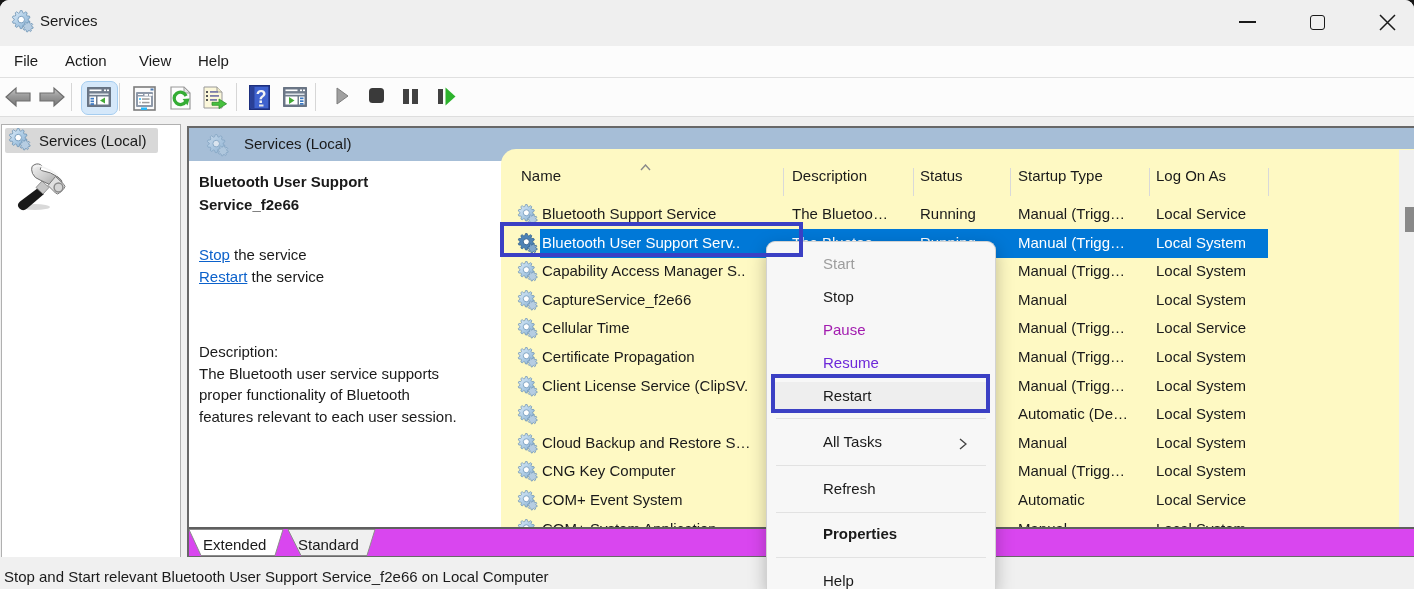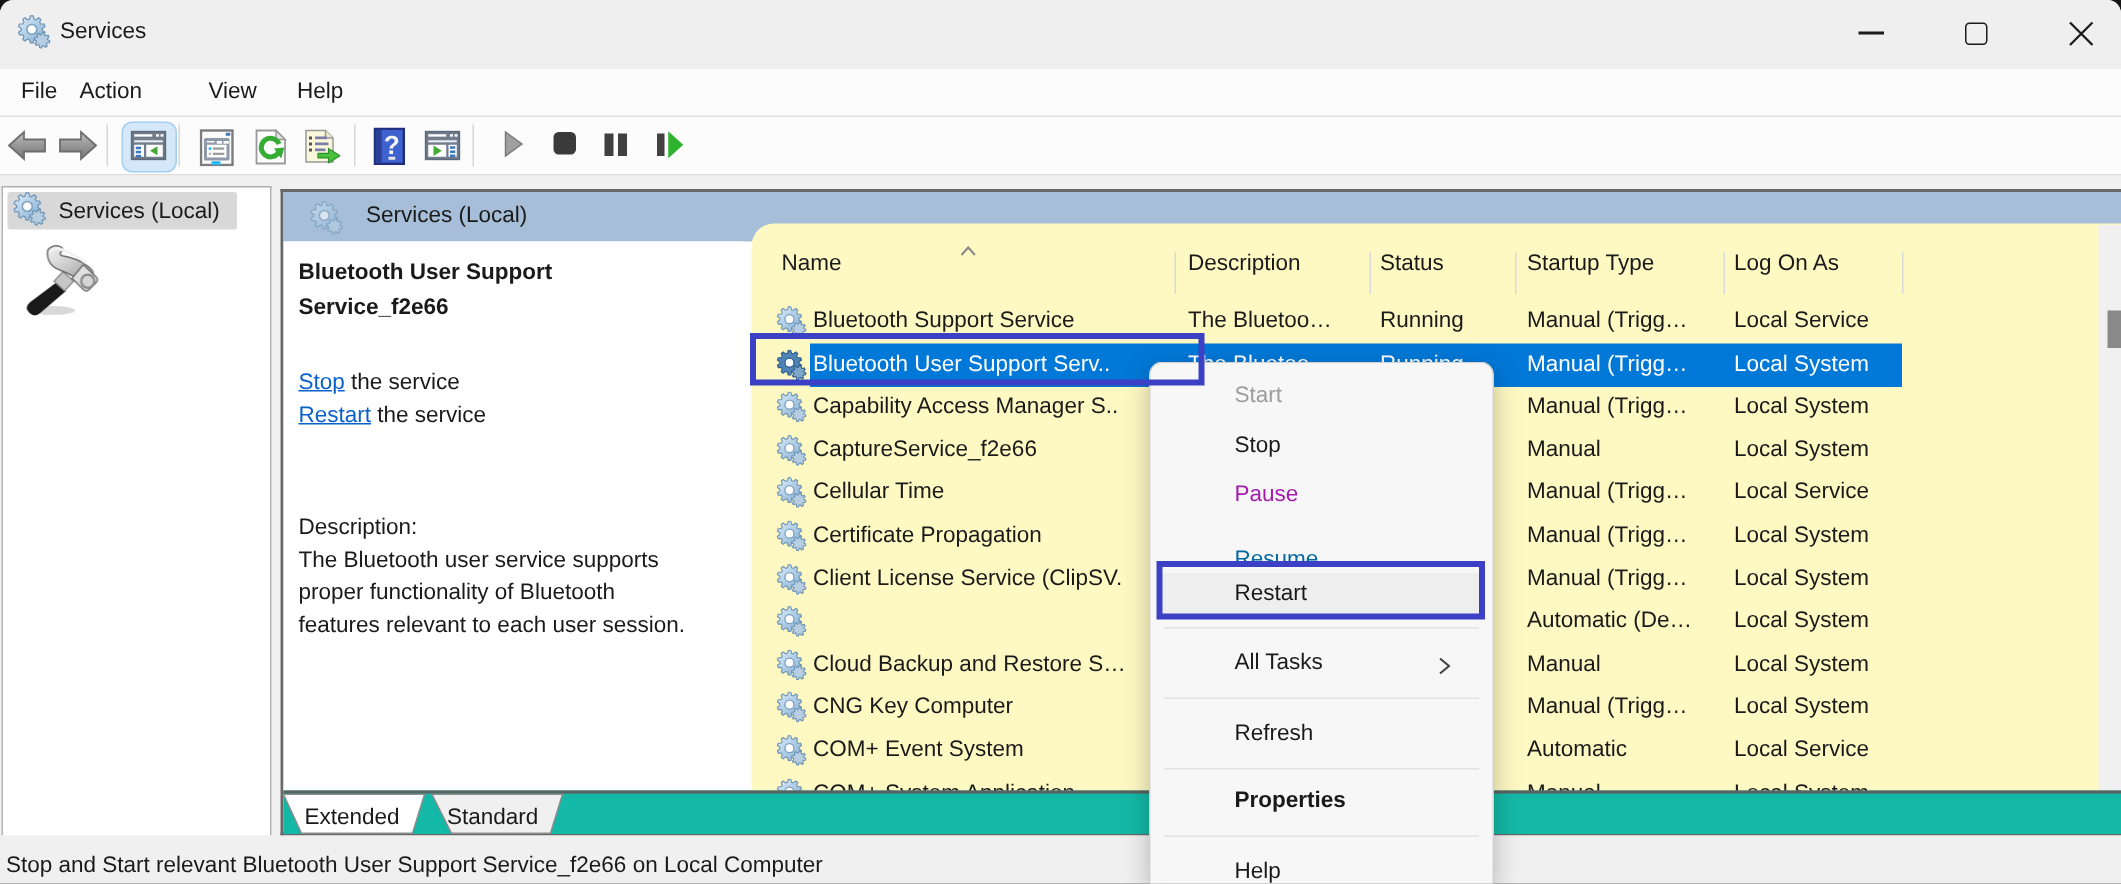--- a/index.html
+++ b/index.html
@@ -8,21 +8,21 @@
 #menubar{position:absolute;left:0;top:46px;width:1414px;height:31px;background:#fcfcfc;border-bottom:1px solid #e0e0e0}
 #menubar span{position:absolute;top:6px}
 #toolbar{position:absolute;left:0;top:78px;width:1414px;height:38px;background:#fcfcfc;border-bottom:1px solid #dedede}
 .tsep{position:absolute;top:5px;width:1px;height:28px;background:#d6d6d6}
 #leftpanel{position:absolute;left:1px;top:124px;width:178px;height:432px;background:#fff;border:1px solid #b0b0b0;border-bottom:none}
 #treeitem{position:absolute;left:3px;top:3px;width:153px;height:25px;background:#d8d8d8;border-radius:2px}
 #mainpanel{position:absolute;left:187px;top:126px;width:1227px;height:427px;background:#fff;border:2px solid #686868;border-right:none}
 #blueband{position:absolute;left:0;top:0;width:1225px;height:33px;background:#a6bed7}
 #card{position:absolute;left:312px;top:21px;width:918px;height:379px;background:#fef9c3;border-top-left-radius:15px}
 #detail{position:absolute;left:0;top:33px;width:307px;height:367px;background:#fff}
-#tabstrip{position:absolute;left:0;top:399px;width:1225px;height:27px;background:#14b8a6;border-top:2px solid #5f5f5f}
+#tabstrip{position:absolute;left:0;top:399px;width:1225px;height:27px;background:#d946ef;border-top:2px solid #5f5f5f}
 #statusbar{position:absolute;left:0;top:557px;width:1414px;height:32px;background:#f0f0f0}
 .hdr{position:absolute;top:18px;color:#1a1a1a}
 .hsep{position:absolute;top:19px;width:1px;height:28px;background:#d9d9d9}
 .row{position:absolute;left:0;width:918px;height:29px}
 .rowtxt{position:absolute;top:5px;white-space:nowrap}
 .gear20{position:absolute;left:16px;top:4px;width:21px;height:21px}
 .sel{background:#0078d7;color:#fff}
 #ctxmenu{position:absolute;left:766px;top:241px;width:228px;height:348px;background:#f7f7f7;border:1px solid #d2d2d2;border-radius:9px 9px 0 0;box-shadow:0 6px 18px rgba(0,0,0,.25);border-bottom:none}
 .mi{position:absolute;left:56px;white-space:nowrap}
 .msep{position:absolute;left:9px;width:210px;height:1px;background:#e2e2e2}
@@ -67,21 +67,21 @@
 <span class="abs" style="left:40px;top:12px">Services</span>
 <div class="abs" style="left:1239px;top:21px;width:17px;height:2px;background:#1a1a1a"></div>
 <div class="abs" style="left:1310px;top:15px;width:13px;height:13px;border:1.5px solid #1a1a1a;border-radius:3px"></div>
 <svg class="abs" style="left:1379px;top:14px" width="17" height="17" viewBox="0 0 17 17">
         <path d="M1,1 L16,16 M16,1 L1,16" stroke="#1a1a1a" stroke-width="1.5"></path>
       </svg>
 </div>
 
 <div id="menubar">
 <span style="left:14px">File</span>
-      <span style="left:53px">Action</span>
+      <span style="left:65px">Action</span>
       <span style="left:139px">View</span>
       <span style="left:198px">Help</span>
 </div>
 
 <div id="toolbar">
 <svg class="abs" style="left:5px;top:8px" width="26" height="22" viewBox="0 0 26 22">
         <path d="M1,11 L11,2 L11,7 L25,7 L25,15 L11,15 L11,20 Z" fill="url(#arrgrad)" stroke="#6e6e6e" stroke-width="1.2"></path>
       </svg>
 <svg class="abs" style="left:39px;top:8px" width="26" height="22" viewBox="0 0 26 22">
         <path d="M25,11 L15,2 L15,7 L1,7 L1,15 L15,15 L15,20 Z" fill="url(#arrgrad)" stroke="#6e6e6e" stroke-width="1.2"></path>
@@ -324,21 +324,21 @@
 </div>
 
 <div id="statusbar">
       <span class="abs" style="left:4px;top:11px">Stop and Start relevant Bluetooth User Support Service_f2e66 on Local Computer</span>
     </div>
 
 <div id="ctxmenu">
 <span class="mi" style="top:13px;color:#9d9d9d">Start</span>
 <span class="mi" style="top:46px">Stop</span>
 <span class="mi" style="top:79px;color:#a21caf">Pause</span>
-<span class="mi" style="top:122px;color:#0369a1">Resume</span>
+<span class="mi" style="top:112px;color:#6d28d9">Resume</span>
 <div class="abs" style="left:5px;top:140px;width:218px;height:29px;background:#eeeeee;border-radius:4px"></div>
 <span class="mi" style="top:145px">Restart</span>
 <div class="msep" style="top:176px"></div>
 <span class="mi" style="top:191px">All Tasks</span>
 <svg class="abs" style="left:192px;top:196px" width="8" height="12" viewBox="0 0 8 12">
         <path d="M1,1 L7,6 L1,11" fill="none" stroke="#444" stroke-width="1.4"></path>
       </svg>
 <div class="msep" style="top:223px"></div>
 <span class="mi" style="top:238px">Refresh</span>
 <div class="msep" style="top:270px"></div>

